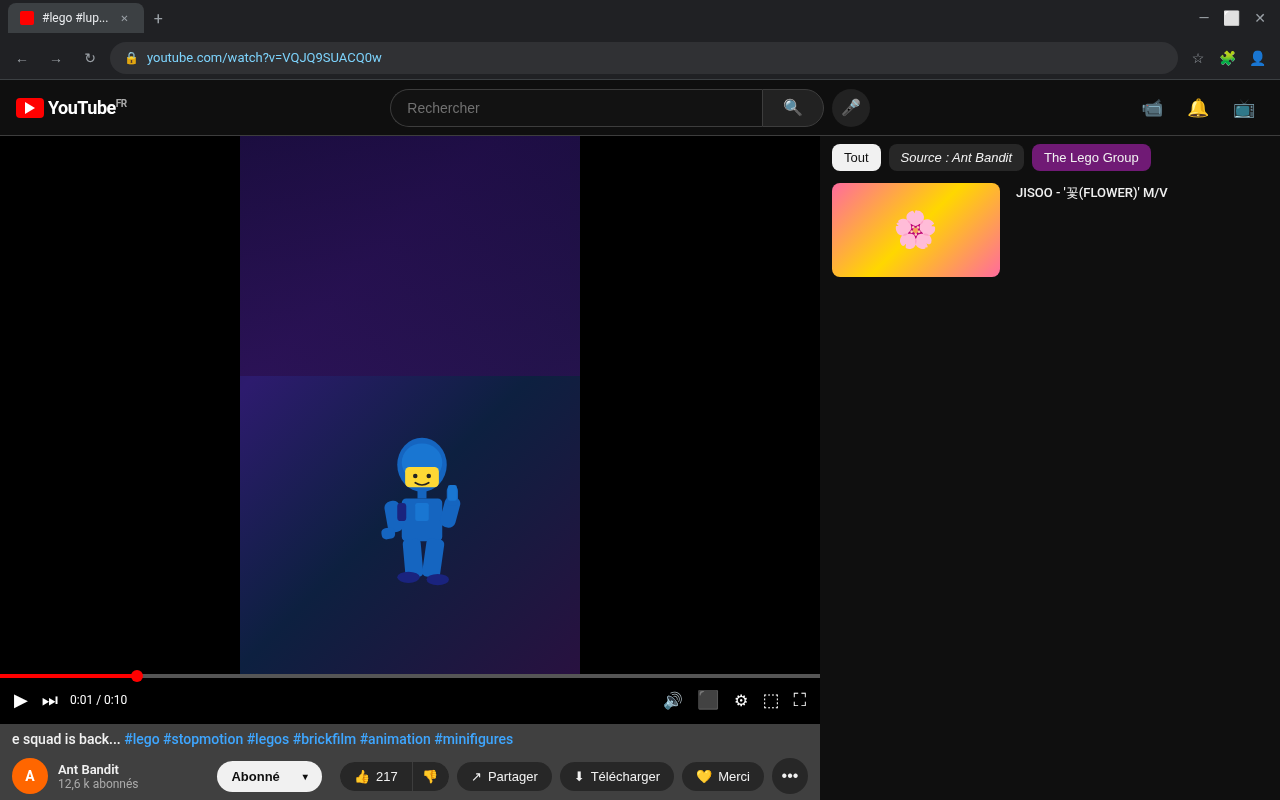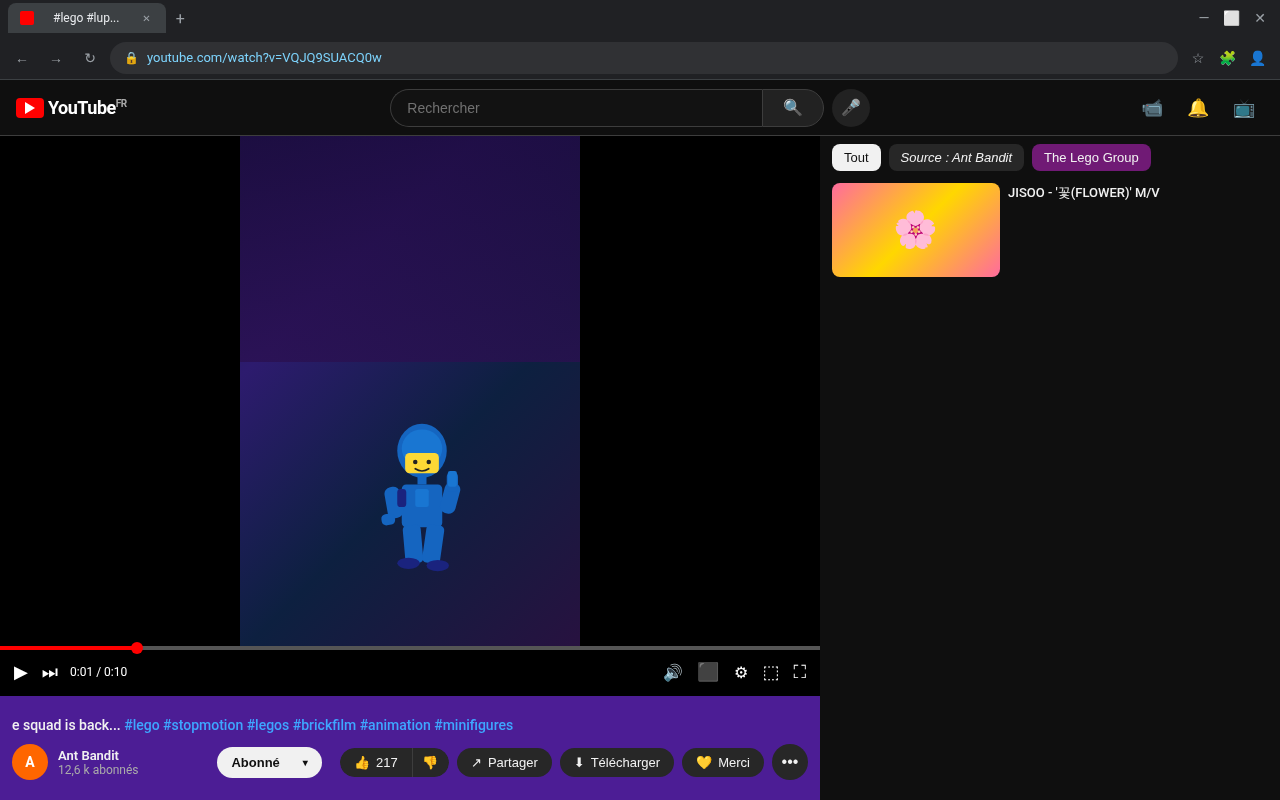--- a/index.html
+++ b/index.html
@@ -1,21 +1,21 @@
 <!DOCTYPE html>
 <html><head>
   <meta charset="utf-8">
   <style>
     * { margin: 0; padding: 0; box-sizing: border-box; }
     body { width: 1280px; height: 800px; background: #0f0f0f; font-family: 'Roboto', Arial, sans-serif; overflow: hidden; color: #fff; }
 
     
     .browser-chrome { width: 100%; background: #202124; height: 36px; display: flex; align-items: center; padding: 0 8px; gap: 4px; }
     .browser-tabs { display: flex; align-items: center; height: 100%; }
-    .browser-tab { background: #3c4043; border-radius: 8px 8px 0 0; padding: 0 12px; height: 30px; display: flex; align-items: center; gap: 19px; font-size: 12px; color: #e8eaed; max-width: 220px; }
+    .browser-tab { background: #3c4043; border-radius: 8px 8px 0 0; padding: 0 12px; height: 30px; display: flex; align-items: center; gap: 8px; font-size: 12px; color: #e8eaed; max-width: 220px; }
     .tab-favicon { width: 14px; height: 14px; background: #ff0000; border-radius: 2px; display: flex; align-items: center; justify-content: center; font-size: 8px; color: #fff; font-weight: bold; }
     .tab-title { white-space: nowrap; overflow: hidden; text-overflow: ellipsis; max-width: 160px; }
     .tab-close { width: 16px; height: 16px; border-radius: 50%; display: flex; align-items: center; justify-content: center; font-size: 10px; cursor: pointer; color: #9aa0a6; }
     .new-tab-btn { width: 28px; height: 28px; display: flex; align-items: center; justify-content: center; color: #9aa0a6; font-size: 16px; cursor: pointer; border-radius: 50%; }
     .browser-actions { margin-left: auto; display: flex; gap: 4px; align-items: center; }
     .browser-action-btn { width: 24px; height: 24px; display: flex; align-items: center; justify-content: center; color: #9aa0a6; font-size: 14px; cursor: pointer; }
 
     
     .address-bar-row { background: #202124; height: 44px; display: flex; align-items: center; padding: 0 8px; gap: 6px; border-bottom: 1px solid #3c4043; }
     .nav-btn { width: 28px; height: 28px; border-radius: 50%; display: flex; align-items: center; justify-content: center; color: #9aa0a6; font-size: 14px; cursor: pointer; }
@@ -58,21 +58,21 @@
 
     
     .video-controls { background: #000; padding: 4px 12px 6px; display: flex; align-items: center; gap: 10px; height: 46px; }
     .ctrl-btn { background: none; border: none; color: #fff; cursor: pointer; font-size: 18px; display: flex; align-items: center; justify-content: center; padding: 2px; }
     .time-display { color: #fff; font-size: 12px; white-space: nowrap; }
     .ctrl-spacer { flex: 1; }
     .volume-icon { font-size: 16px; }
     .settings-icon { font-size: 16px; }
 
     
-    .video-info { background: #4c1d95; padding: 20px 12px; }
+    .video-info { background: #404040; padding: 6px 12px; }
     .video-title { color: #f1f1f1; font-size: 14px; font-weight: 500; line-height: 1.4; margin-bottom: 8px; }
     .channel-row { display: flex; align-items: center; gap: 10px; }
     .channel-avatar { width: 36px; height: 36px; border-radius: 50%; background: #ff6600; display: flex; align-items: center; justify-content: center; font-size: 14px; font-weight: bold; color: #fff; flex-shrink: 0; }
     .channel-info { flex: 1; }
     .channel-name { font-size: 13px; font-weight: 600; color: #f1f1f1; }
     .channel-subs { font-size: 12px; color: #aaa; }
     .subscribe-btn { background: #f1f1f1; color: #0f0f0f; border: none; border-radius: 20px; padding: 8px 14px; font-size: 13px; font-weight: 600; cursor: pointer; display: flex; align-items: center; gap: 23px; white-space: nowrap; }
     .subscribe-chevron { font-size: 10px; }
     .action-btn { background: #272727; border: none; border-radius: 20px; color: #f1f1f1; padding: 7px 14px; font-size: 13px; cursor: pointer; display: flex; align-items: center; gap: 6px; white-space: nowrap; }
     .action-btn-group { display: flex; gap: 0; border-radius: 20px; overflow: hidden; }
@@ -83,21 +83,21 @@
     
     .sidebar { width: 380px; flex-shrink: 0; padding: 8px 12px; overflow-y: auto; background: #0f0f0f; }
     .sidebar-filter { display: flex; gap: 8px; margin-bottom: 12px; align-items: flex-start; }
     .filter-btn { background: #701a75; border: none; border-radius: 8px; color: #f1f1f1; padding: 6px 12px; font-size: 13px; cursor: pointer; white-space: nowrap; }
     .filter-btn.active { background: #f1f1f1; color: #0f0f0f; }
     .filter-source { background: #272727; border: none; border-radius: 8px; color: #f1f1f1; padding: 6px 12px; font-size: 13px; cursor: pointer; white-space: nowrap; font-style: italic; }
     .sidebar-rec { display: flex; gap: 8px; margin-bottom: 8px; cursor: pointer; }
     .rec-thumb { width: 168px; height: 94px; background: #222; border-radius: 8px; flex-shrink: 0; position: relative; overflow: hidden; display: flex; align-items: center; justify-content: center; }
     .rec-thumb-jisoo { background: linear-gradient(135deg, #ff6b9d 0%, #ffd700 50%, #ff6b9d 100%); }
     .rec-info { flex: 1; padding-top: 2px; }
-    .rec-title { font-size: 13px; font-weight: 500; color: #f1f1f1; line-height: 1.3; margin-bottom: 4px; display: -webkit-box; -webkit-line-clamp: 2; -webkit-box-orient: vertical; overflow: hidden; }
+    .rec-title { font-size: 13px; font-weight: 500; color: #f1f1f1; line-height: 1.3; margin-bottom: 4px; display: -webkit-box; -webkit-line-clamp: 2; -webkit-box-orient: vertical; overflow: hidden; margin-left: 8px; }
     .rec-channel { font-size: 12px; color: #aaa; }
     .rec-meta { font-size: 12px; color: #aaa; }
 
     
     .hashtag { color: #3ea6ff; }
 
     
     .thumb-person { font-size: 36px; }
   </style>
 </head>

